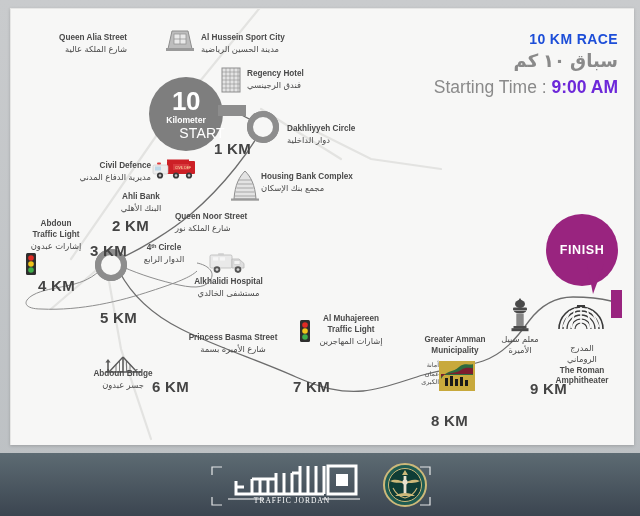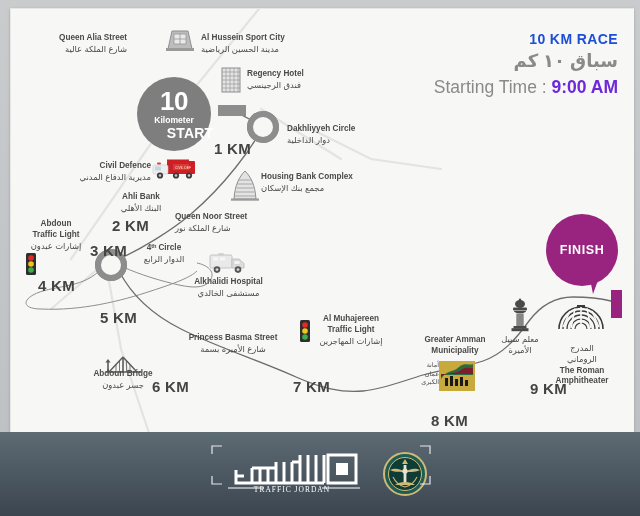--- a/index.html
+++ b/index.html
@@ -61,39 +61,39 @@
   .poi.ta-l { text-align: left; }
 
   
   .km {
     position: absolute; font-size: 15px; font-weight: bold;
     color: #444; white-space: nowrap; letter-spacing: .3px;
   }
 
   
   #start-bubble {
-    position: absolute; left: 126px; top: 68px;
+    position: absolute; left: 138px; top: 68px;
     width: 74px; height: 74px;
   }
   #start-bubble .circle {
     position:absolute; left:0; top:0; width:74px; height:74px;
     border-radius:50%; background:#7e7e7e;
     display:flex; flex-direction:column; align-items:center; justify-content:center;
     color:#fff; line-height:1;
   }
   #start-bubble .tail {
     position:absolute; left:52px; top:26px; width:0;height:0;
     border-left: 32px solid #7e7e7e;
     border-top: 9px solid transparent;
     border-bottom: 13px solid transparent;
     z-index:-1;
   }
   #start-bubble .s-num { font-size:26px; font-weight:bold; letter-spacing:-.5px; }
   #start-bubble .s-unit { font-size:8.6px; font-weight:bold; margin-top:2px; }
-  #start-bubble .s-word { font-size:14px; font-weight:bold; margin-top:1px; letter-spacing:.2px;margin-left:32px;}
+  #start-bubble .s-word { font-size:14px; font-weight:normal; margin-top:1px; letter-spacing:.2px;margin-left:32px;}
 
   
   #finish-bubble { position:absolute; left:535px; top:205px; width:72px; height:72px; }
   #finish-bubble .circle {
     position:absolute; left:0; top:0; width:72px;height:72px; border-radius:50%;
     background:#99247f;
     display:flex; align-items:center; justify-content:center;
     color:#fff; font-size:12.5px; font-weight:bold; letter-spacing:.6px;
   }
   #finish-bubble .tail {
@@ -106,21 +106,21 @@
     position:absolute; left:600px; top:281px; width:11px; height:28px;
     background:#99247f;
   }
   #start-marker {
     position:absolute; left:207px; top:96px; width:28px; height:11px;
     background:#8d8d8d;
   }
 
   
   #footer {
-    position:absolute; left:0; bottom:0; width:640px; height:84px;
+    position:absolute; left:0; bottom:0; width:640px; height:63px;
     background: linear-gradient(180deg,#5d6b73 0%, #3b4550 100%);
     display:flex; align-items:center; justify-content:center;
   }
   #footer-inner { display:flex; align-items:center; gap:10px; }
   #brand-wordmark { display:block; }
   #brand-emblem { display:block; }
 
   
   .icon { position:absolute; }
 </style>

